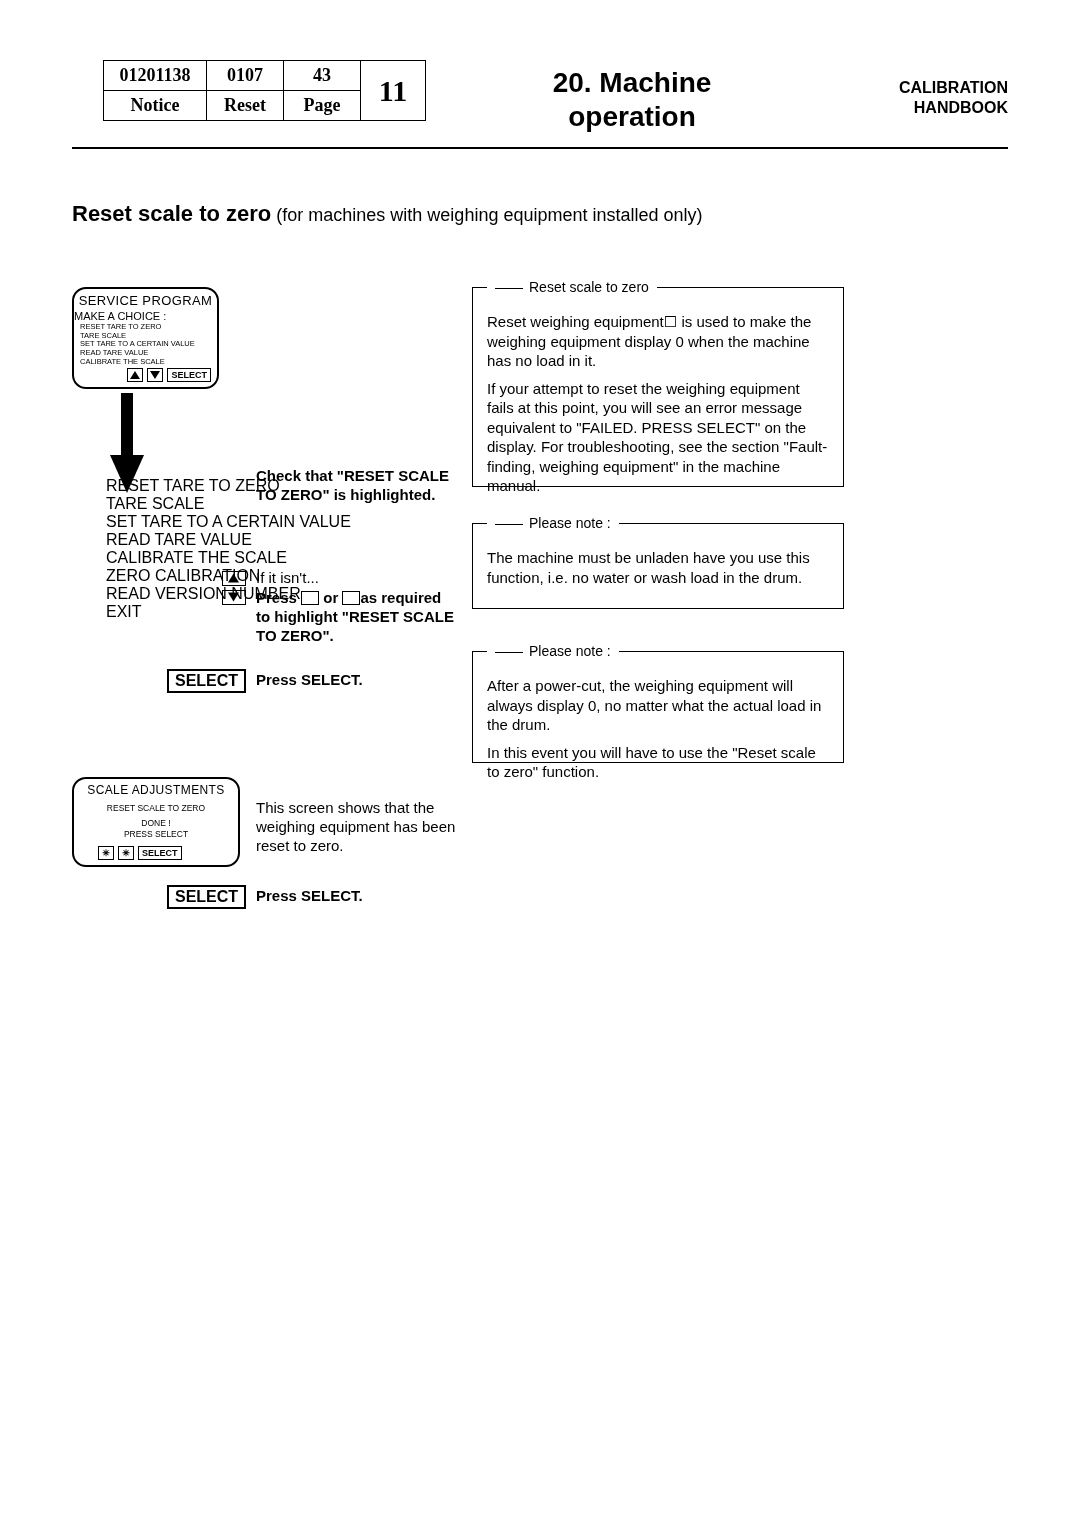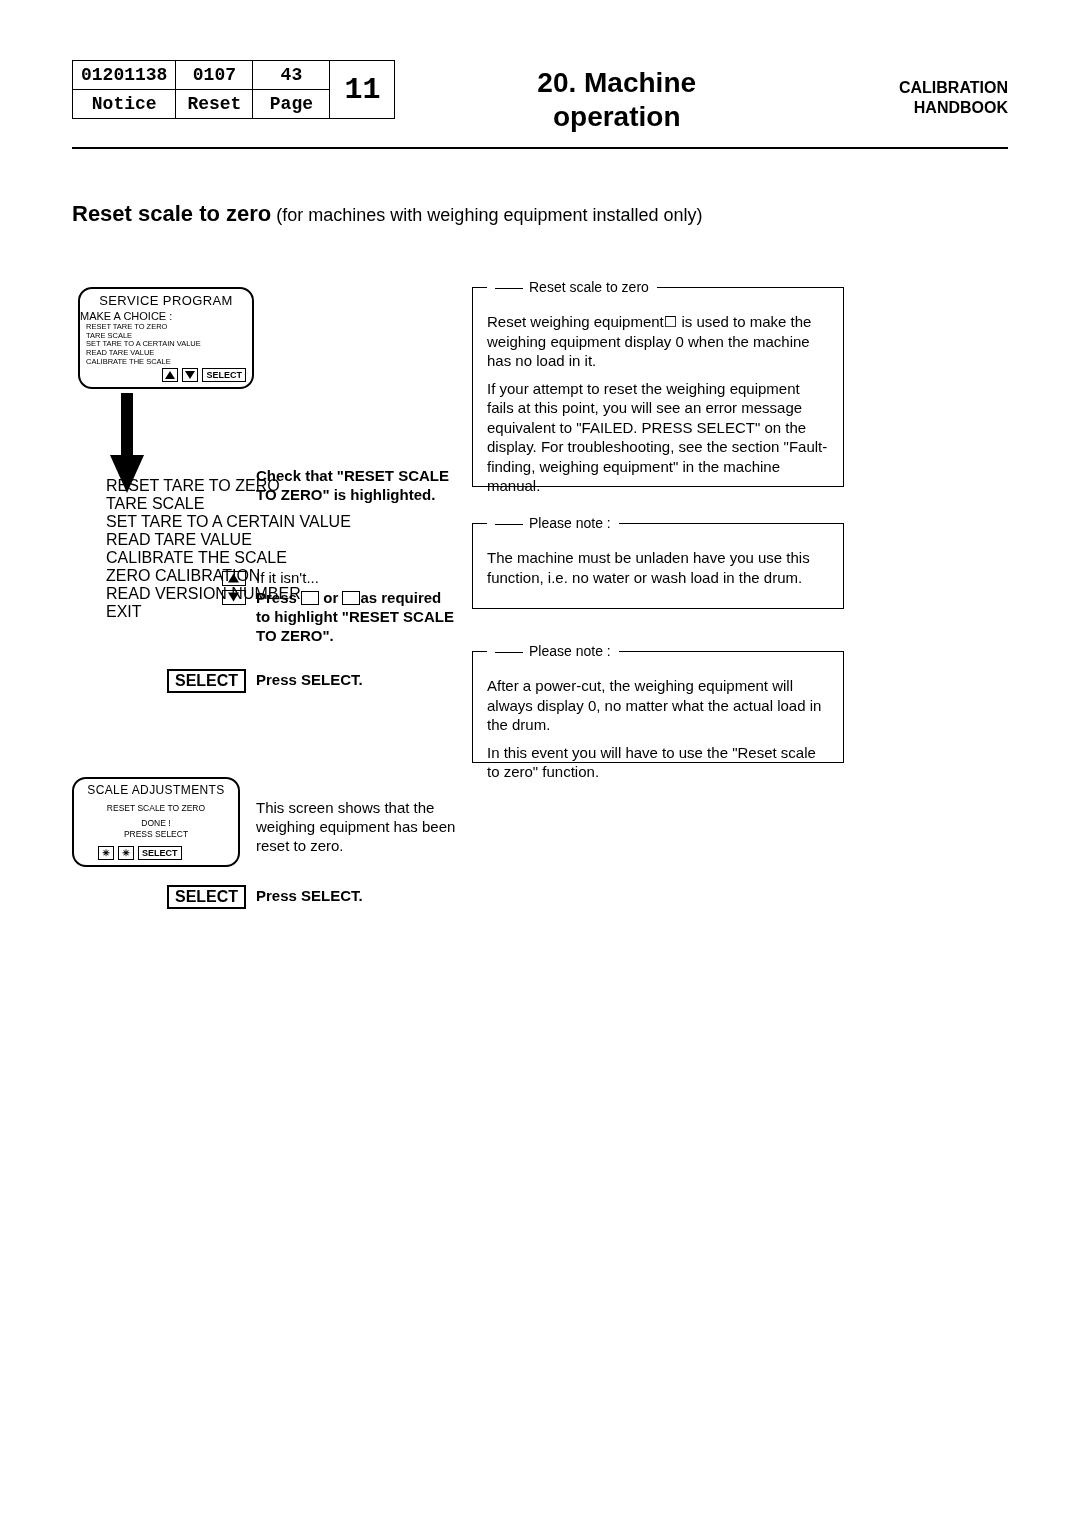--- a/index.html
+++ b/index.html
@@ -15,21 +15,22 @@
   }
   .header {
     display: flex;
     align-items: flex-start;
     justify-content: space-between;
     border-bottom: 2px solid #000;
     padding-bottom: 14px;
   }
   .hdr-table {
     border-collapse: collapse;
-    font-family: Liberation Mono, monospace;
+    font-family: Liberation Serif, serif;
+    margin-left: 31px;
   }
   .hdr-table td {
     border: 1px solid #000;
     padding: 4px 8px;
     text-align: center;
     font-weight: bold;
     font-size: 18px;
   }
   .hdr-table td.narrow { width: 60px; }
   .hdr-table td.wide { width: 86px; }
@@ -226,21 +227,21 @@
       <span>HANDBOOK</span>
     </div>
   </div>
 
   <div class="section-heading">
     <span class="strong">Reset scale to zero</span><span class="light"> (for machines with weighing equipment installed only)</span>
   </div>
 
   <div class="content">
 
-    <div class="device" style="left:6px;top:0;width:176px;height:102px;">
+    <div class="device" style="left:0;top:0;width:147px;height:102px;">
       <div class="title">SERVICE PROGRAM</div>
       <div class="prompt">MAKE A CHOICE :</div>
       <div class="menu-item">RESET TARE TO ZERO</div>
       <div class="menu-item">TARE SCALE</div>
       <div class="menu-item">SET TARE TO A CERTAIN VALUE</div>
       <div class="menu-item">READ TARE VALUE</div>
       <div class="menu-item">CALIBRATE THE SCALE</div>
       <div class="btn-row">
         <span class="mini-btn arrow">
             <svg viewBox="0 0 10 8">

